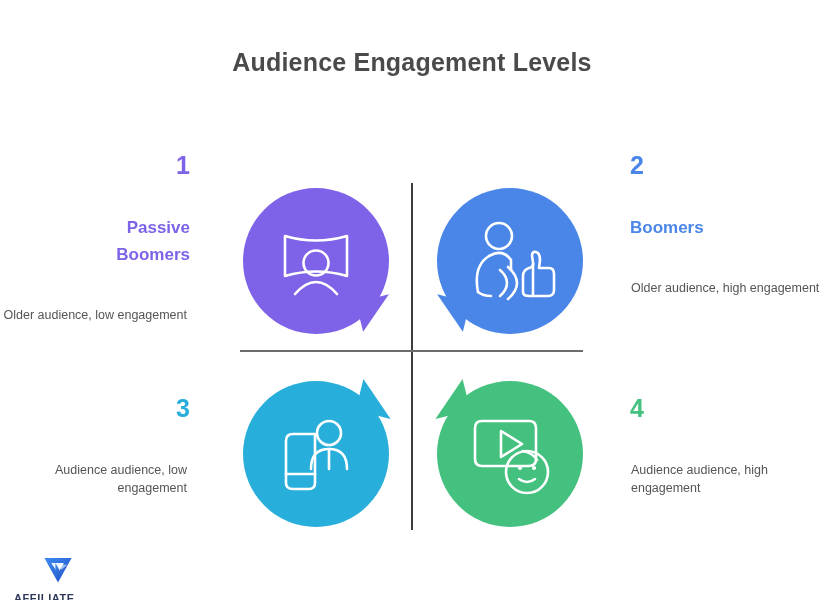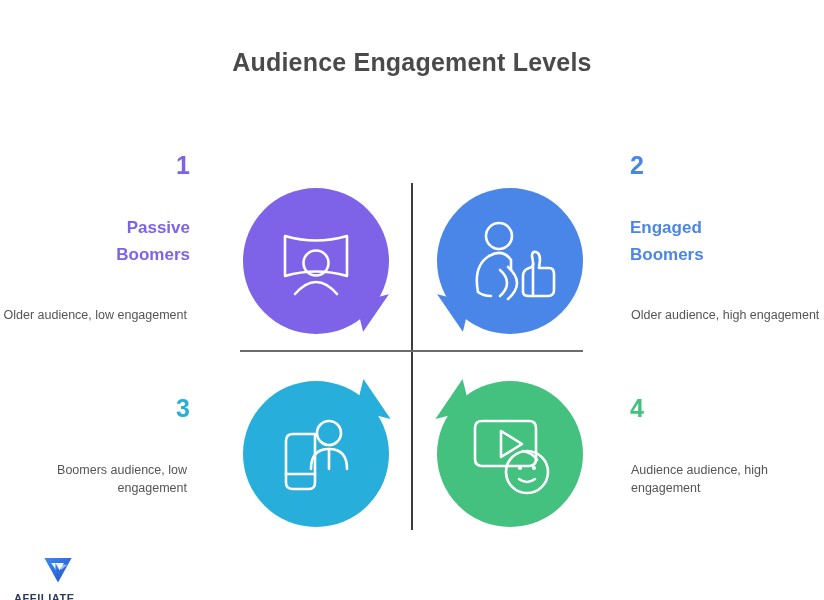--- a/index.html
+++ b/index.html
@@ -256,29 +256,28 @@
     <div class="label">
       <div>Passive</div>
       <div>Boomers</div>
     </div>
     <div class="desc">Older audience, low engagement</div>
   </div>
 
   <div class="quad" id="quad-2">
     <div class="num">2</div>
     <div class="label">
-      <div>Engaged</div>
       <div>Boomers</div>
     </div>
     <div class="desc">Older audience, high engagement</div>
   </div>
 
   <div class="quad" id="quad-3">
     <div class="num">3</div>
-    <div class="desc">Boomers audience, low engagement</div>
+    <div class="desc">Audience audience, low engagement</div>
   </div>
 
   <div class="quad" id="quad-4">
     <div class="num">4</div>
     <div class="desc">Audience audience, high engagement</div>
   </div>
 
   <div class="logo">
     <svg class="mark" viewBox="0 0 40 40">
       <defs>

